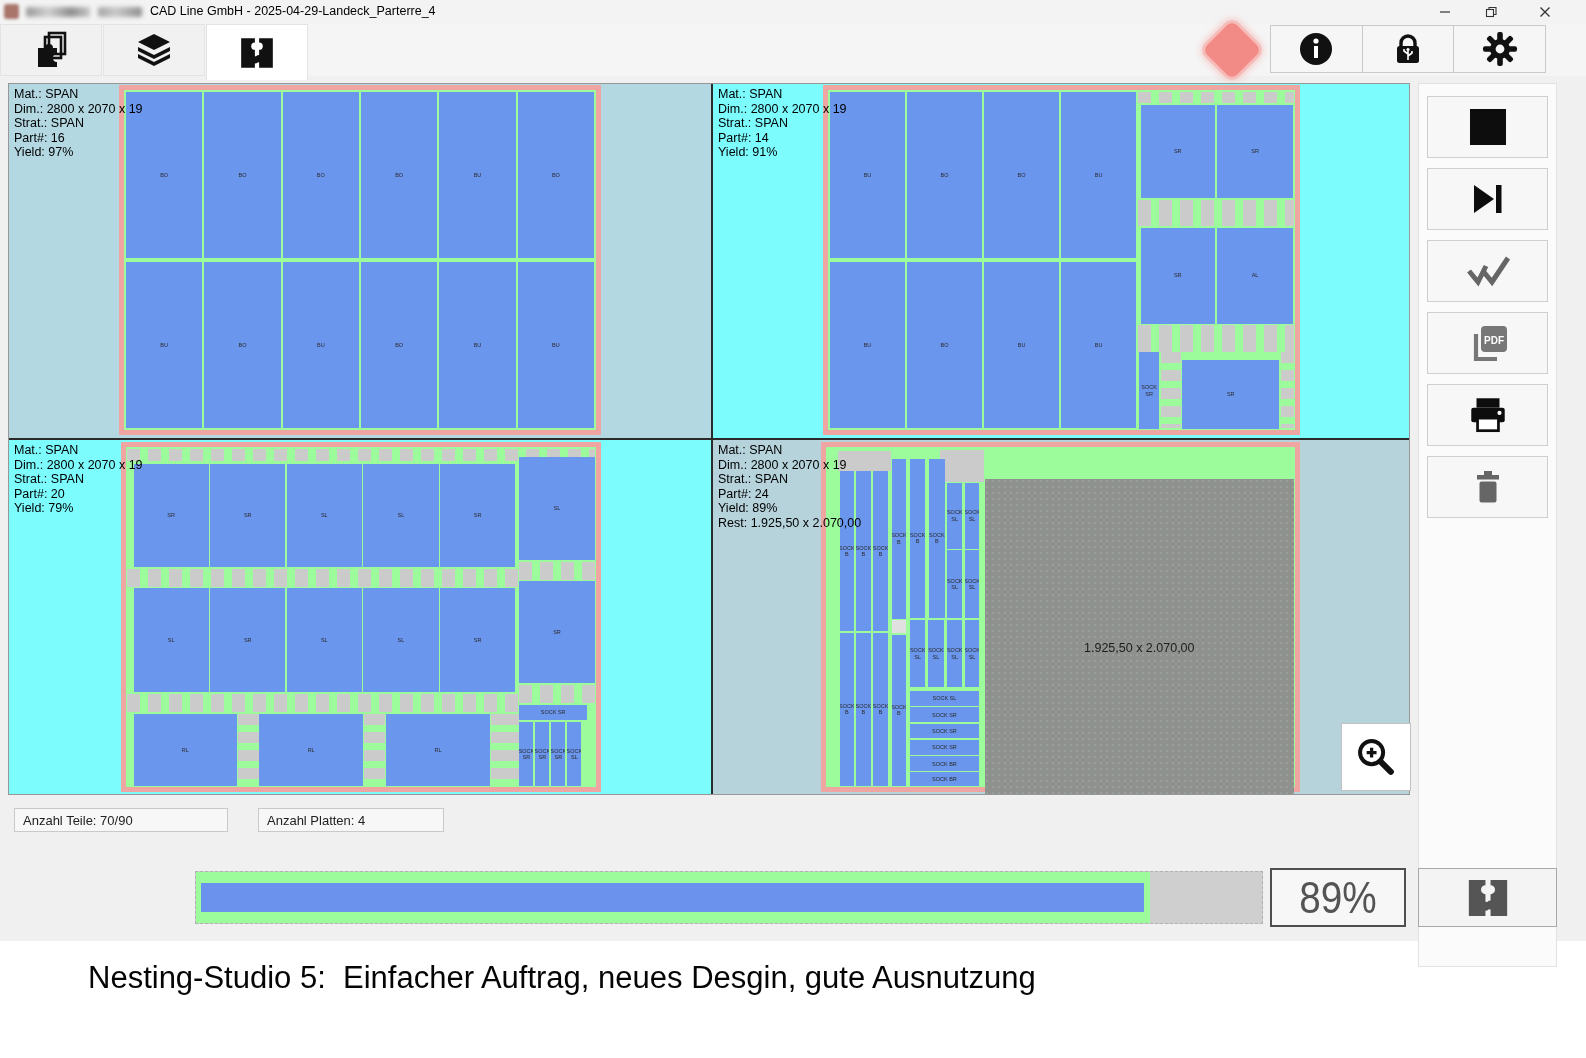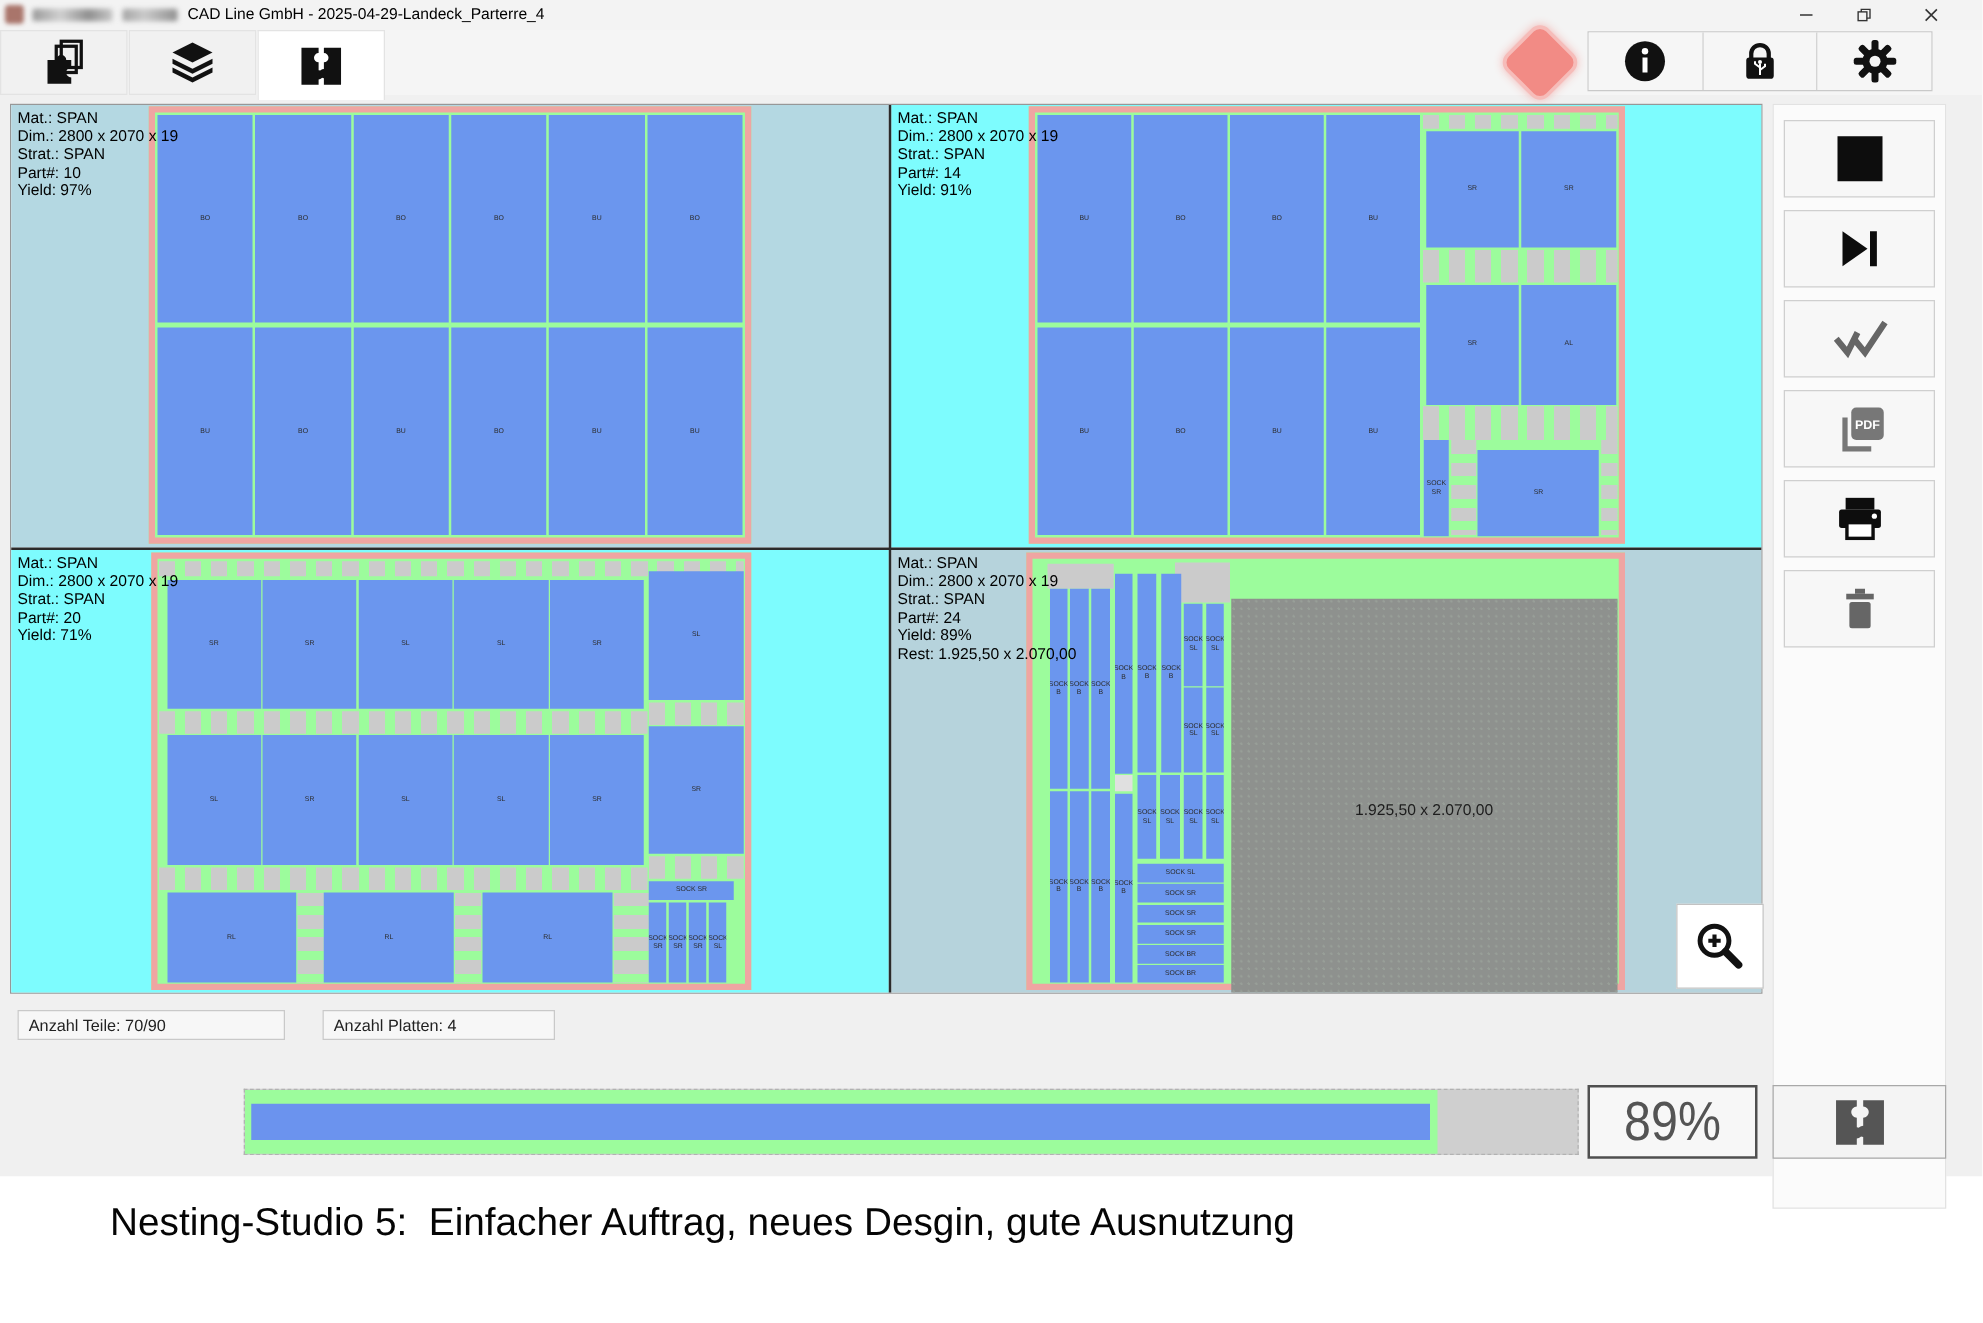--- a/index.html
+++ b/index.html
@@ -181,21 +181,21 @@
             <div class="rect part" style="left: 33.6%; top: 50.5%; width: 16.2%; height: 48.9%;">BU</div>
             <div class="rect part" style="left: 50.2%; top: 50.5%; width: 16.2%; height: 48.9%;">BO</div>
             <div class="rect part" style="left: 66.8%; top: 50.5%; width: 16.2%; height: 48.9%;">BU</div>
             <div class="rect part" style="left: 83.4%; top: 50.5%; width: 16.2%; height: 48.9%;">BU</div>
           </div>
       </div>
       <div class="info">
         <div>Mat.: SPAN</div>
         <div>Dim.: 2800 x 2070 x 19</div>
         <div>Strat.: SPAN</div>
-        <div>Part#: 10</div>
+        <div>Part#: 16</div>
         <div>Yield: 97%</div>
       </div>
     </div>
 
     <div class="q" style="left:704px;top:0;width:696px;height:354px;background:#7dfcfe;">
       <div class="board" style="left:110px;top:1px;width:477px;height:350px;">
         <div class="board-inner">
             <div class="rect comb" style="left: 66.4%; top: 0.5%; width: 33.3%; height: 3.4%;"></div>
             <div class="rect comb" style="left: 66.4%; top: 32.3%; width: 33.3%; height: 7.8%;"></div>
             <div class="rect comb" style="left: 66.4%; top: 69.1%; width: 33.3%; height: 7.9%;"></div>
@@ -257,21 +257,21 @@
             <div class="rect part" style="left: 87.1%; top: 80.8%; width: 3%; height: 19%;">SOCK SR</div>
             <div class="rect part" style="left: 90.5%; top: 80.8%; width: 3%; height: 19%;">SOCK SR</div>
             <div class="rect part" style="left: 93.9%; top: 80.8%; width: 3%; height: 19%;">SOCK SL</div>
           </div>
       </div>
       <div class="info">
         <div>Mat.: SPAN</div>
         <div>Dim.: 2800 x 2070 x 19</div>
         <div>Strat.: SPAN</div>
         <div>Part#: 20</div>
-        <div>Yield: 71%</div>
+        <div>Yield: 79%</div>
       </div>
     </div>
 
     <div class="q" style="left:704px;top:356px;width:696px;height:354px;background:#b6d3dc;">
       <div class="board" style="left:108px;top:2px;width:479px;height:350px;">
         <div class="board-inner">
             <div class="rect rest" style="left: 33.8%; top: 0.3%; width: 66%; height: 99.4%; margin-top: 31px;">1.925,50 x 2.070,00</div>
             <div class="rect waste" style="left: 2.6%; top: 1.2%; width: 11.2%; height: 6%;"></div>
             <div class="rect waste" style="left: 24.4%; top: 0.8%; width: 9.2%; height: 9.6%;"></div>
             <div class="rect waste-light" style="left: 14%; top: 50.8%; width: 3.1%; height: 3.8%;"></div>

